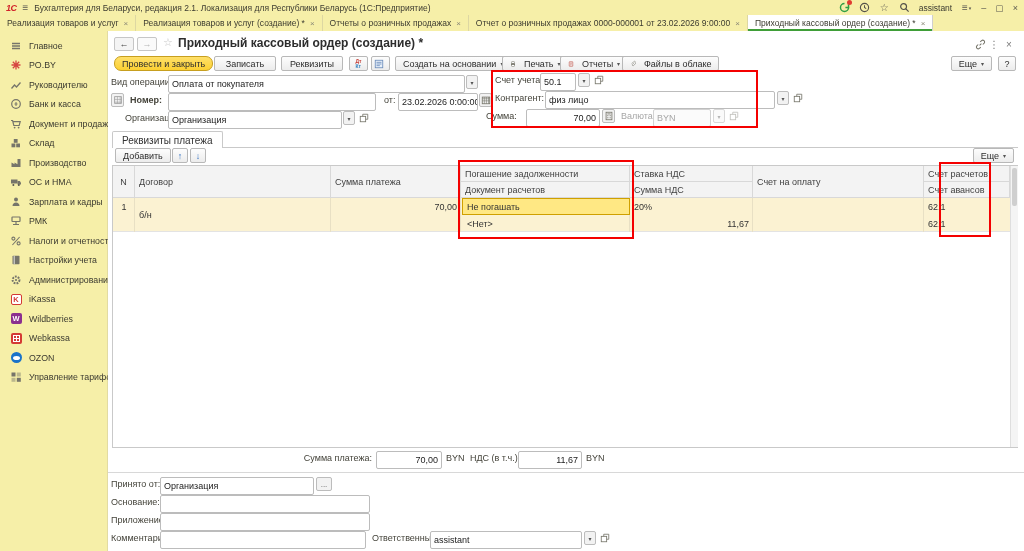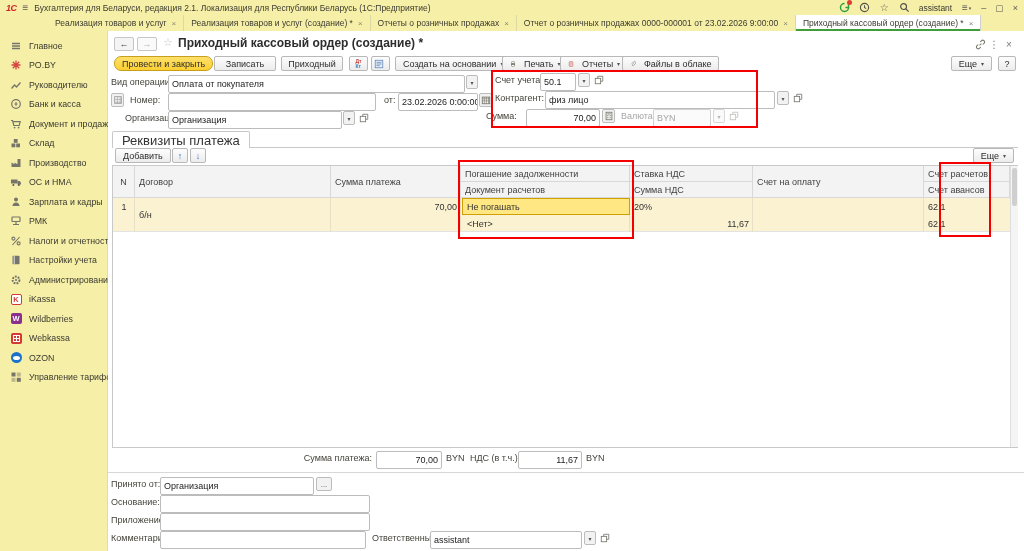--- a/index.html
+++ b/index.html
@@ -13,21 +13,21 @@
   .tb-title { color:#3c3b30; white-space:nowrap; }
   .tb-right { margin-left:auto; display:flex; align-items:center; gap:9px; }
   .tb-ic { position:relative; display:inline-flex; width:11px; height:11px; align-items:center; justify-content:center; color:#5a5950; font-size:10px; }
   .tb-ic svg { width:11px; height:11px; display:block; }
   .nbadge { position:absolute; right:-2px; top:-2px; width:5px; height:5px; border-radius:50%; background:#e03c31; }
   .userlbl { color:#3c3b30; }
   .svc-carat { font-size:5px; color:#5a5950; margin-left:1px; }
   .wc { color:#5a5950; font-size:9px; }
 
   
-  .tabbar { position:absolute; left:0; top:15px; width:1024px; height:16px; background:#f6efa8; display:flex; align-items:stretch;padding-left:48px; }
+  .tabbar { position:absolute; left:0; top:15px; width:1024px; height:16px; background:#f6efa8; display:flex; align-items:stretch; }
   .tab { display:flex; align-items:center; gap:5px; padding:0 7px; font-size:8.5px; color:#3c3b30; border-right:1px solid #ddd7a2; white-space:nowrap; }
   .tab .tclose { color:#8a8876; font-size:8px; }
   .tab.active { background:#fff; border-right:1px solid #cfcfcf; box-shadow:inset 0 -2px 0 #3f9e38; }
 
   
   .sidebar { position:absolute; left:0; top:31px; width:108px; height:520px; background:#f6efa8; border-right:1px solid #e2dba2; padding-top:5px; }
   .sitem { height:19.5px; display:flex; align-items:center; gap:7px; padding-left:10px; font-size:8.8px; color:#3b3a30; cursor:default; white-space:nowrap; }
   .sic { width:12px; height:12px; display:inline-flex; align-items:center; justify-content:center; flex:0 0 12px; }
   .sic svg { width:12px; height:12px; display:block; }
   .bdg { width:11px; height:11px; border-radius:2px; display:inline-flex; align-items:center; justify-content:center; font-size:7.5px; font-weight:bold; position:relative; }
@@ -61,21 +61,21 @@
   .fld.dis { border-color:#d2d2d2; background:#fbfbfb; }
   .fld.num { justify-content:flex-end; }
   .dbtn { position:absolute; width:12px; height:14px; border:1px solid #bcbcbc; border-radius:2px; background:#f2f2f2; display:flex; align-items:center; justify-content:center; }
   .dbtn::after { content:"▾"; font-size:6px; color:#555; }
   .dbtn.dis { border-color:#d8d8d8; background:#fafafa; } .dbtn.dis::after { color:#b5b5b5; }
   .sqbtn { position:absolute; width:13px; height:14px; border:1px solid #bcbcbc; border-radius:2px; background:#f2f2f2; display:flex; align-items:center; justify-content:center; font-size:8px; color:#555; }
   .sqbtn svg, .oic svg { width:10px; height:10px; display:block; }
   .oic { position:absolute; width:12px; height:13px; display:flex; align-items:center; justify-content:center; }
   .oic.dis { opacity:0.45; }
 
-  .ptab { position:absolute; left:4px; top:100px; height:17px; background:#fff; border:1px solid #c9c9c9; border-bottom:none; border-radius:2px 2px 0 0; display:flex; align-items:center; padding:0 9px; font-size:13px; color:#333; z-index:3; }
+  .ptab { position:absolute; left:4px; top:100px; height:17px; background:#fff; border:1px solid #c9c9c9; border-bottom:none; border-radius:2px 2px 0 0; display:flex; align-items:center; padding:0 9px; font-size:10px; color:#333; z-index:3; }
   .ptabline { position:absolute; left:4px; right:6px; top:116px; border-top:1px solid #c9c9c9; z-index:1; }
 
   .updown { position:absolute; width:16px; height:15px; border:1px solid #b8b8b8; border-radius:2px; background:linear-gradient(#fdfdfd,#ececec); color:#2f6fc1; font-size:9px; display:flex; align-items:center; justify-content:center; }
 
   
   .tbl { position:absolute; left:4px; top:134px; width:906px; height:283px; border:1px solid #c9c9c9; background:#fff; }
   .thbg { position:absolute; left:0; top:0; width:897px; height:32px; background:#f3f3f3; }
   .th { position:absolute; font-size:9px; color:#3f3f3f; display:flex; align-items:center; padding:0 4px; border-right:1px solid #d8d8d8; border-bottom:1px solid #d8d8d8; white-space:nowrap; overflow:hidden; }
   .rowbg { position:absolute; left:0; top:32px; width:897px; height:34px; background:#fbf2d2; border-bottom:1px solid #e3e3e3; }
   .cline { position:absolute; top:32px; height:34px; border-right:1px solid #e8e0c4; }
@@ -319,21 +319,21 @@
   <span class="hright" style="right:37px;top:7px;">
       <svg viewBox="0 0 12 12">
         <path d="M5 7 7 5M3.5 6 2 7.5a2 2 0 0 0 2.8 2.8L6.3 8.8M8.5 6 10 4.5A2 2 0 0 0 7.2 1.7L5.7 3.2" fill="none" stroke="#76756a" stroke-width="1.1"></path>
       </svg>
     </span>
   <span class="hright" style="right:23px;top:7px;">⋮</span>
   <span class="hright" style="right:8px;top:7px;">×</span>
 
   <div class="btn btn-primary" style="left:6px;top:25px;border-radius:7px;">Провести и закрыть</div>
   <div class="btn" style="left:106px;top:25px;width:62px;">Записать</div>
-  <div class="btn" style="left:173px;top:25px;width:62px;">Приходный</div>
+  <div class="btn" style="left:173px;top:25px;width:62px;">Реквизиты</div>
   <div class="btn" style="left:241px;top:25px;width:19px;padding:0;">
       <span class="dtkt">
         <i class="dt">Дт</i>
         <i class="kt">Кт</i>
       </span>
     </div>
   <div class="btn" style="left:263px;top:25px;width:19px;padding:0;">
       <svg viewBox="0 0 12 12">
         <rect x="1.5" y="1.5" width="9" height="9" fill="#e8f0fa" stroke="#6b8cba"></rect>
         <path d="M3 4h6M3 6h6M3 8h4" stroke="#6b8cba"></path>
@@ -377,21 +377,21 @@
   <div class="lbl" style="left:3px;top:44px;">Вид операции:</div>
   <div class="fld" style="left:60px;top:44px;width:297px;">Оплата от покупателя</div>
   <div class="dbtn" style="left:358px;top:44px;"></div>
 
   <div class="sqbtn" style="left:3px;top:62px;">
       <svg viewBox="0 0 12 12">
         <rect x="2" y="2" width="8" height="8" fill="none" stroke="#9a9a9a"></rect>
         <path d="M2 5.3h8M2 8.6h8M5.3 2v8M8.6 2v8" stroke="#9a9a9a" stroke-width="0.7"></path>
       </svg>
     </div>
-  <div class="lbl" style="left:22px;top:62px;">Номер:</div>
+  <div class="lbl" style="left:22px;top:62px;font-weight:bold;">Номер:</div>
   <div class="fld" style="left:60px;top:62px;width:208px;"></div>
   <div class="lbl" style="left:276px;top:62px;">от:</div>
   <div class="fld" style="left:290px;top:62px;width:80px;">23.02.2026 0:00:00</div>
   <div class="sqbtn" style="left:371px;top:62px;">
       <svg viewBox="0 0 12 12">
         <rect x="1.5" y="2.5" width="9" height="8" fill="none" stroke="#76756a"></rect>
         <path d="M1.5 4.5h9M4 2.5v8M6.5 2.5v8M9 2.5v8M1.5 7h9" stroke="#76756a" stroke-width="0.7"></path>
       </svg>
     </div>
 

